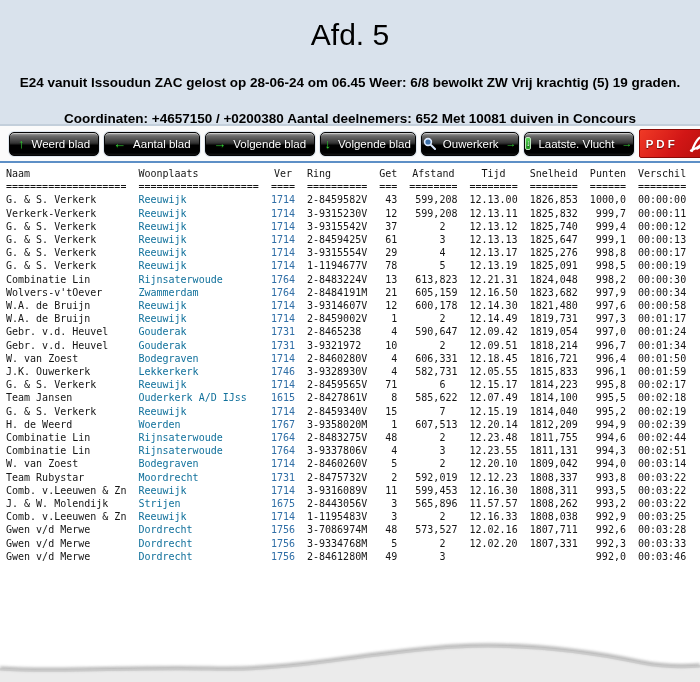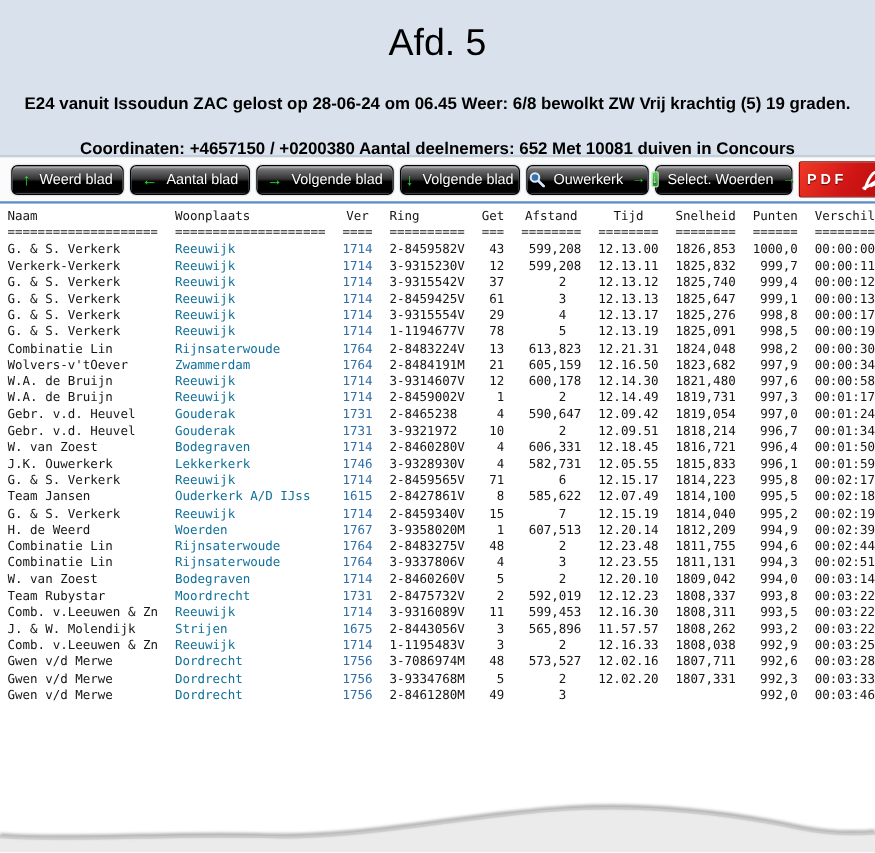--- a/index.html
+++ b/index.html
@@ -52,21 +52,21 @@
     display:flex;align-items:center;justify-content:center;gap:11px;cursor:pointer;
   }
   .pdf-label{color:#fff;font-weight:bold;font-size:11.5px;letter-spacing:3px;text-shadow:0 1px 1px #5e0402;}
 
   
   .results{
     background:#fff;padding:4px 0 0 6px;
     font-family:"DejaVu Sans Mono",monospace;font-size:10px;line-height:13.2px;
     color:var(--table_text,#141414);
   }
-  .trow{display:flex;gap:2ch;white-space:pre;justify-content:space-between;}
+  .trow{display:flex;gap:2ch;white-space:pre;}
   .c{flex:0 0 auto;overflow:hidden;}
   .al{text-align:left}.ar{text-align:right}.ac{text-align:center}
   .place{color:var(--link_place,#10709b);cursor:pointer;}
   .ver{color:var(--link_ver,#2f6ea6);cursor:pointer;}
 
   
   .tear{position:absolute;left:0;bottom:0;width:700px;height:46px;pointer-events:none;}
 </style>
 </head>
 <body>
@@ -101,21 +101,21 @@
       <button class="nav-btn" style="width: 98px;">
         <span class="magnifier"><svg width="13" height="13" viewBox="0 0 13 13">
             <circle cx="5" cy="5" r="3.4" fill="#3b6fa8" stroke="#dbe9ff" stroke-width="1.6"></circle>
             <line x1="8" y1="8" x2="12" y2="12" stroke="#dbe9ff" stroke-width="2" stroke-linecap="round"></line>
           </svg></span>
         <span>Ouwerkerk</span>
         <span class="trail-arrow">→</span>
       </button>
       <button class="nav-btn" style="width: 110px;">
         <span class="dl-icon">↓</span>
-        <span>Select. Woerden</span>
+        <span>Laatste. Vlucht</span>
         <span class="trail-arrow">→</span>
       </button>
       <button class="pdf-btn">
       <span class="pdf-label">PDF</span>
       <span style="display:inline-flex;">
         <svg width="30" height="20" viewBox="0 0 30 20">
           <path d="M3 17 C7 5 12 1 14 5 C16 9 9 14 2 16.5" fill="none" stroke="#ffffff" stroke-width="2.3" stroke-linecap="round"></path>
           <path d="M13 6 C15 11 21 15 28 13" fill="none" stroke="#e9e9e9" stroke-width="2.3" stroke-linecap="round"></path>
           <path d="M8 15 C13 12 20 11 26 12.5" fill="none" stroke="#ffffff" stroke-width="1.6" stroke-linecap="round"></path>
         </svg>

